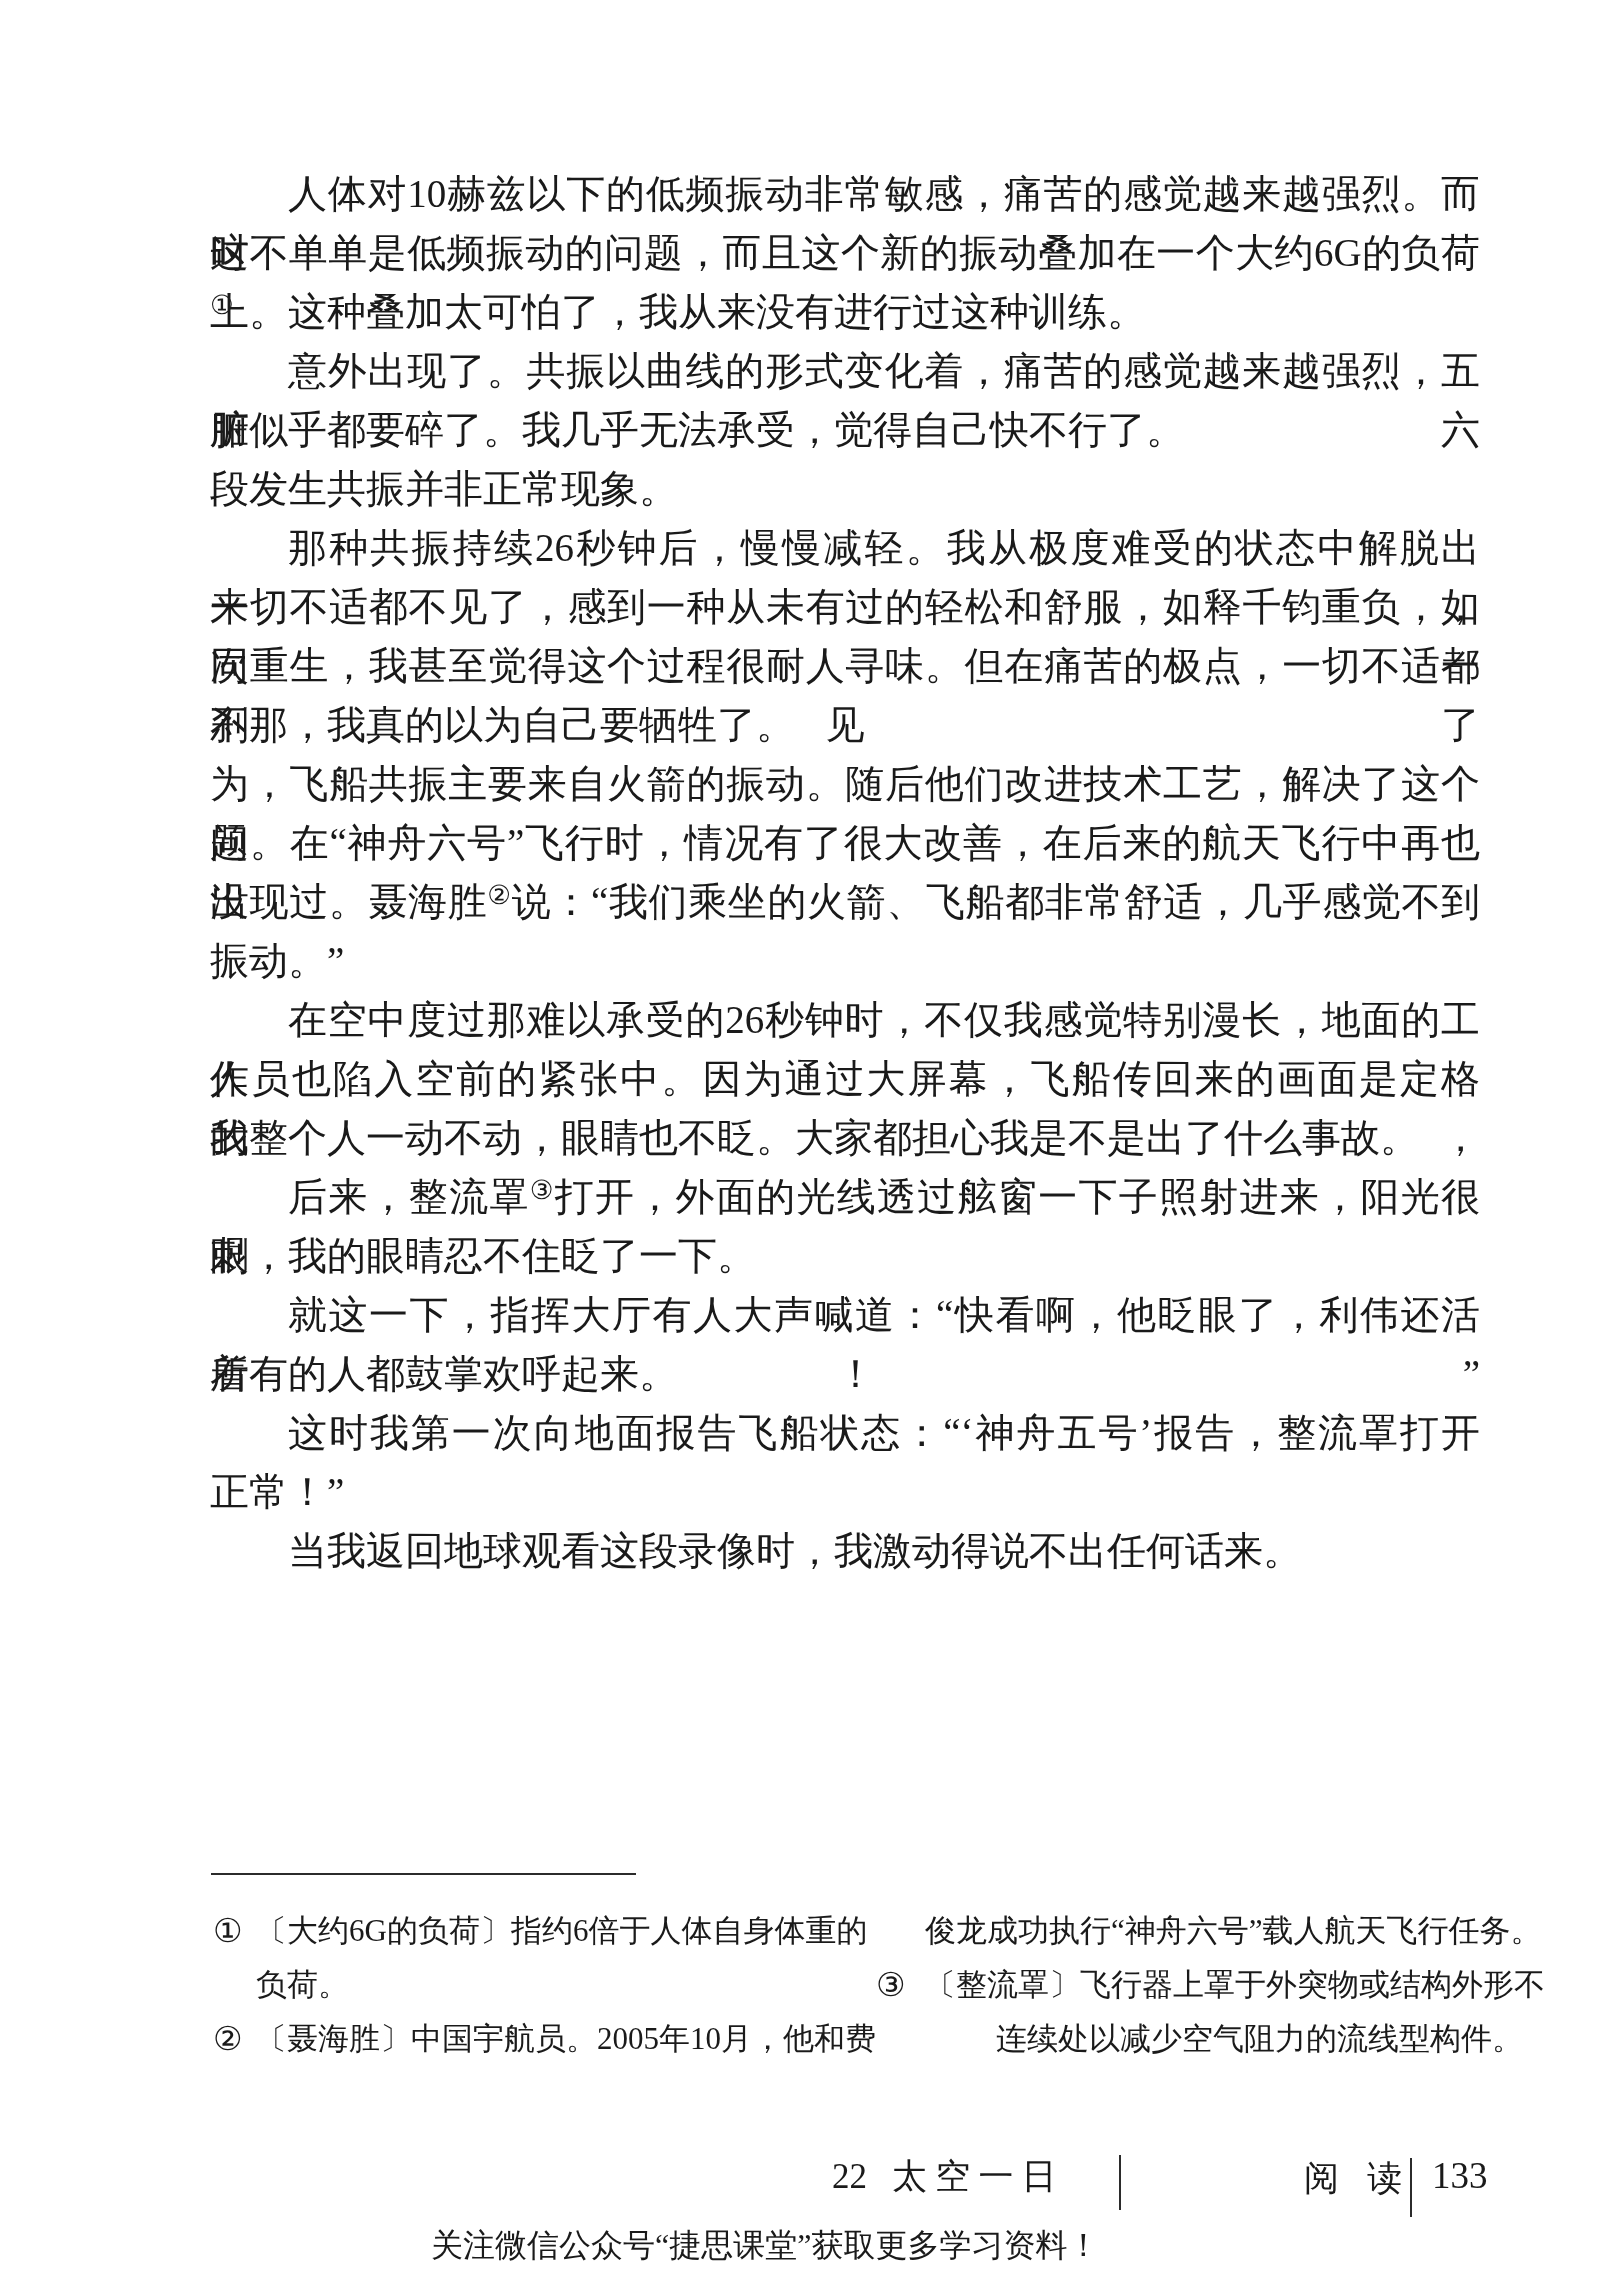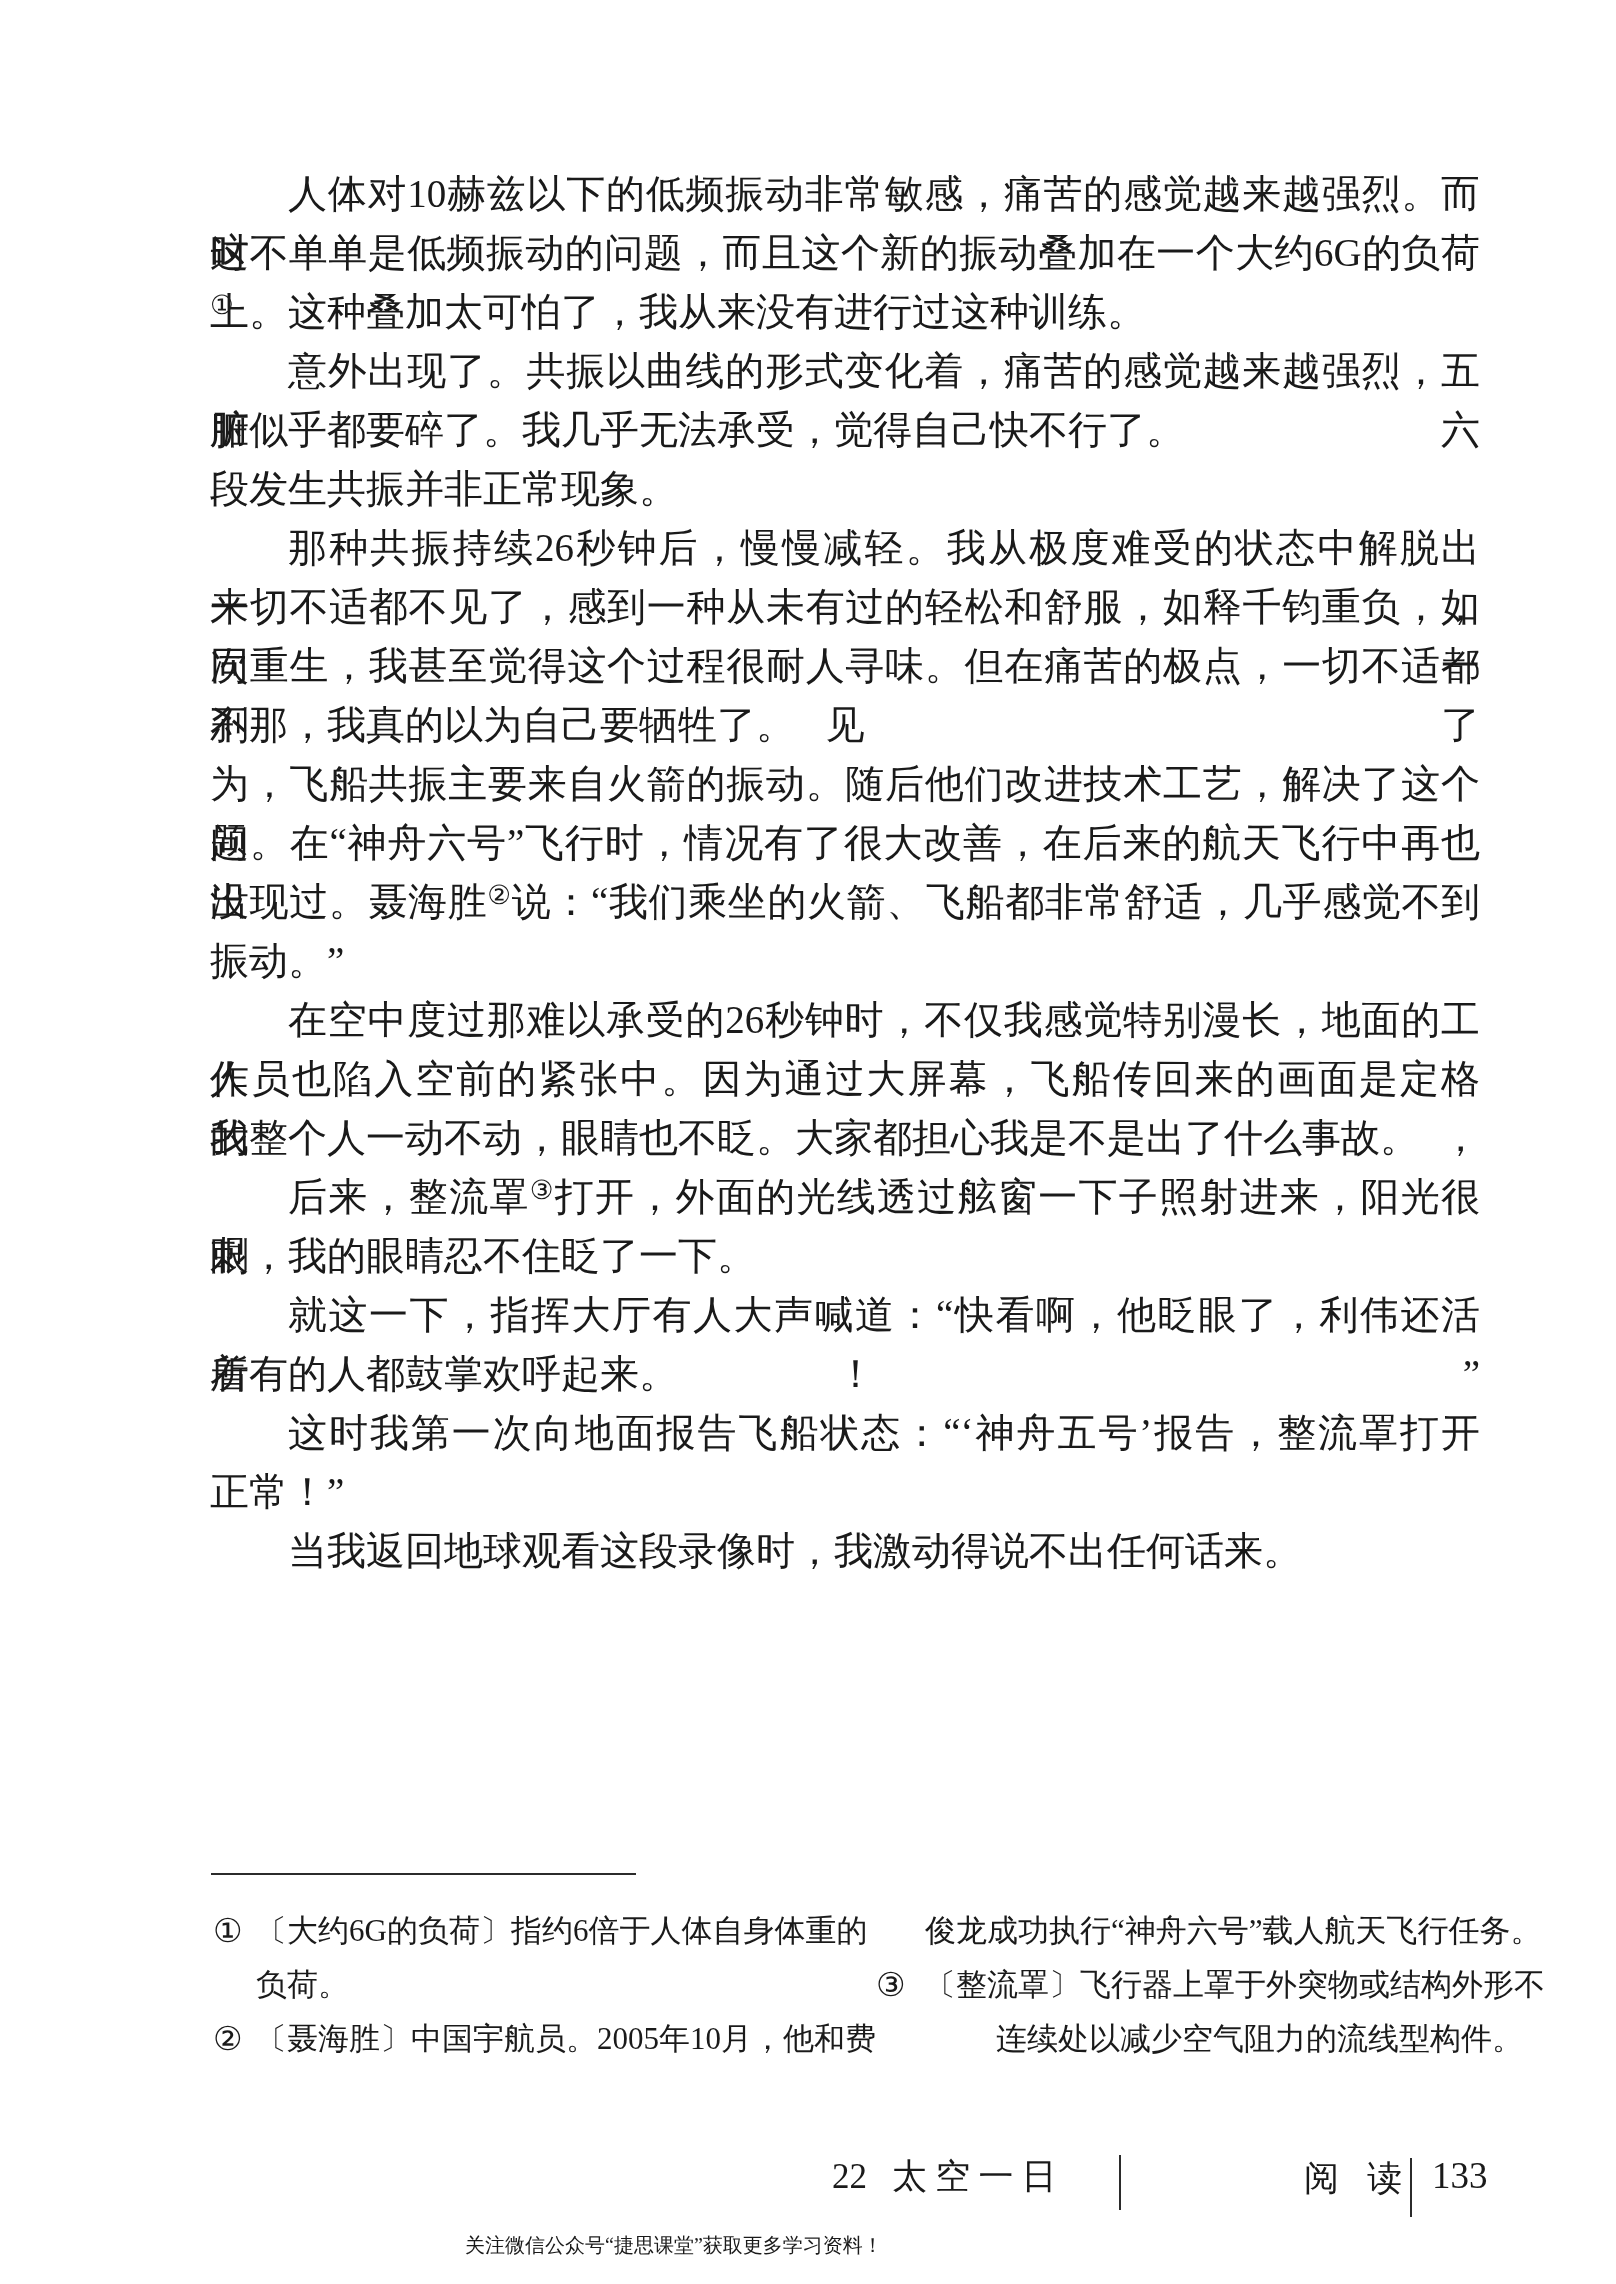--- a/index.html
+++ b/index.html
@@ -62,22 +62,22 @@
   .fbar.b2{left:1410px;top:2158px;height:59px;}
   .footer-section{
     position:absolute;left:1304px;top:2159px;height:39px;line-height:39px;
     font-size:35px;letter-spacing:9.7px;white-space:nowrap;
   }
   .footer-page{
     position:absolute;left:1432px;top:2155px;height:42px;line-height:42px;
     font-size:37px;
   }
   .footer-promo{
-    position:absolute;left:465px;top:2225px;height:40px;line-height:40px;
-    font-size:20px;white-space:nowrap;
+    position:absolute;left:431px;top:2225px;height:40px;line-height:40px;
+    font-size:32px;white-space:nowrap;
   }
 </style>
 </head>
 <body>
 
 <div class="page" style="background: rgb(255, 255, 255); color: rgb(26, 26, 26);">
 
   <div class="body-text">
       <div class="bline first">人体对10赫兹以下的低频振动非常敏感，痛苦的感觉越来越强烈。而这</div>
       <div class="bline">时不单单是低频振动的问题，而且这个新的振动叠加在一个大约6G的负荷<sup>①</sup></div>

